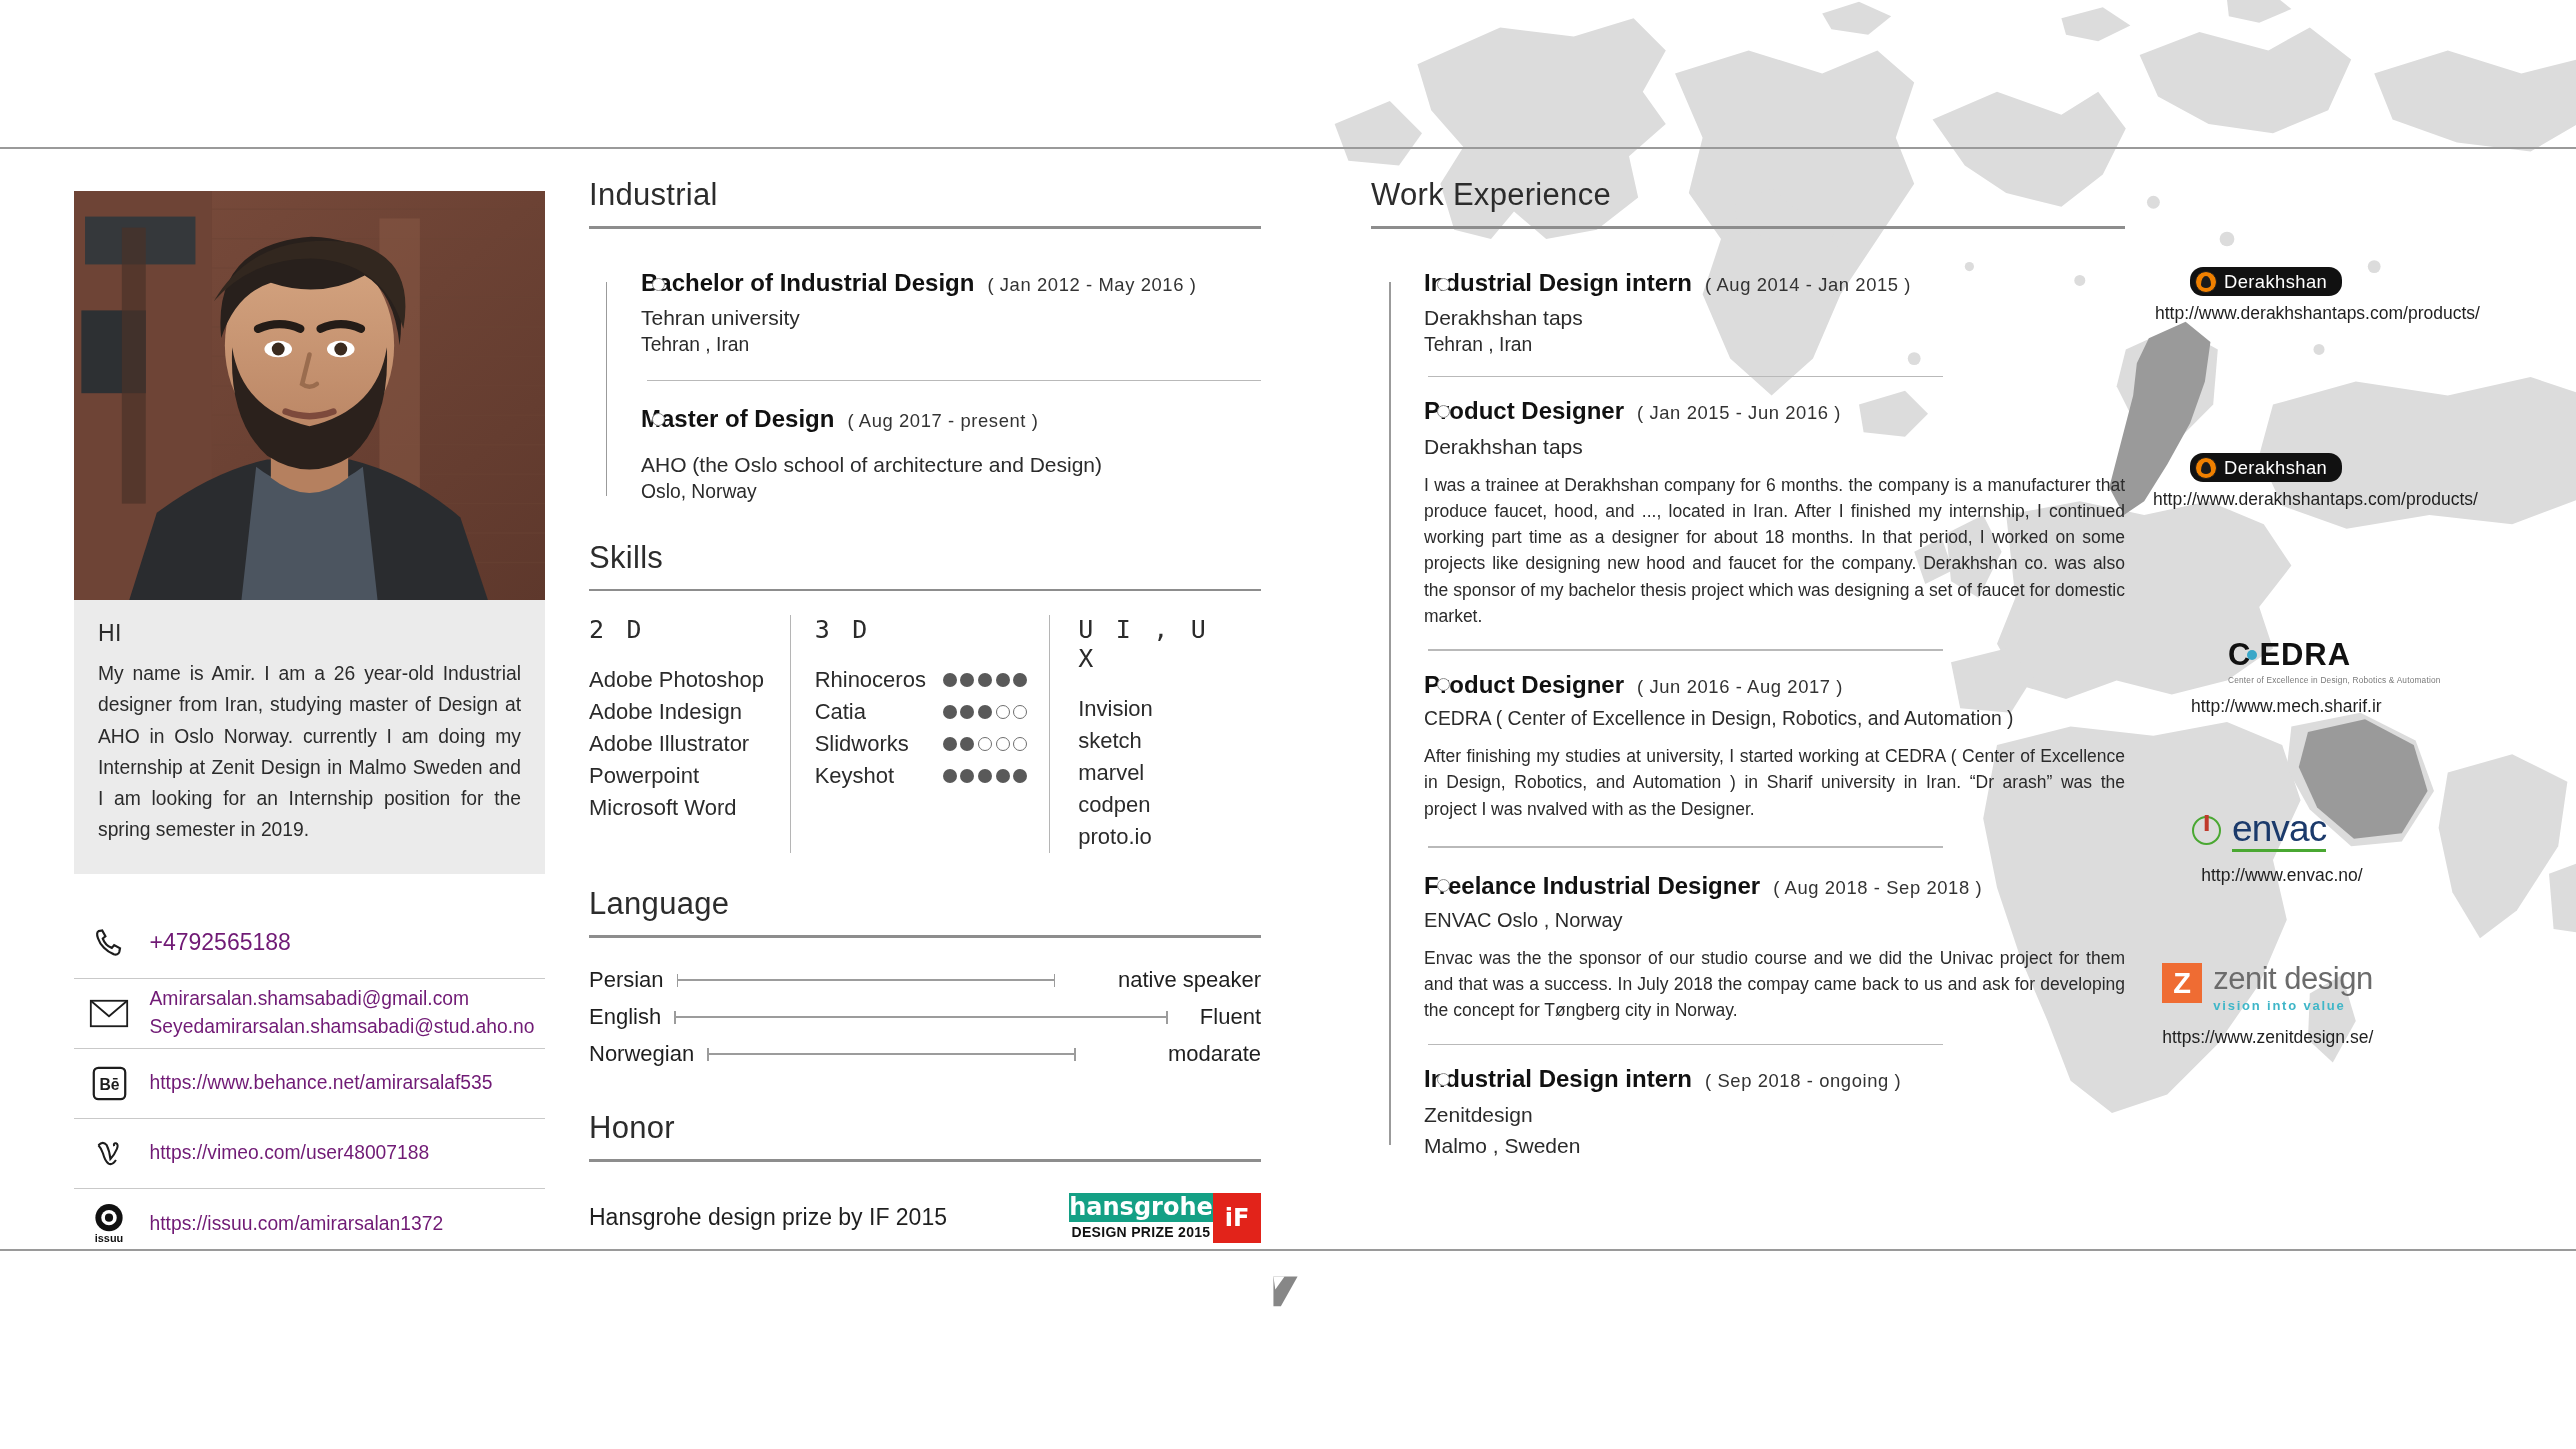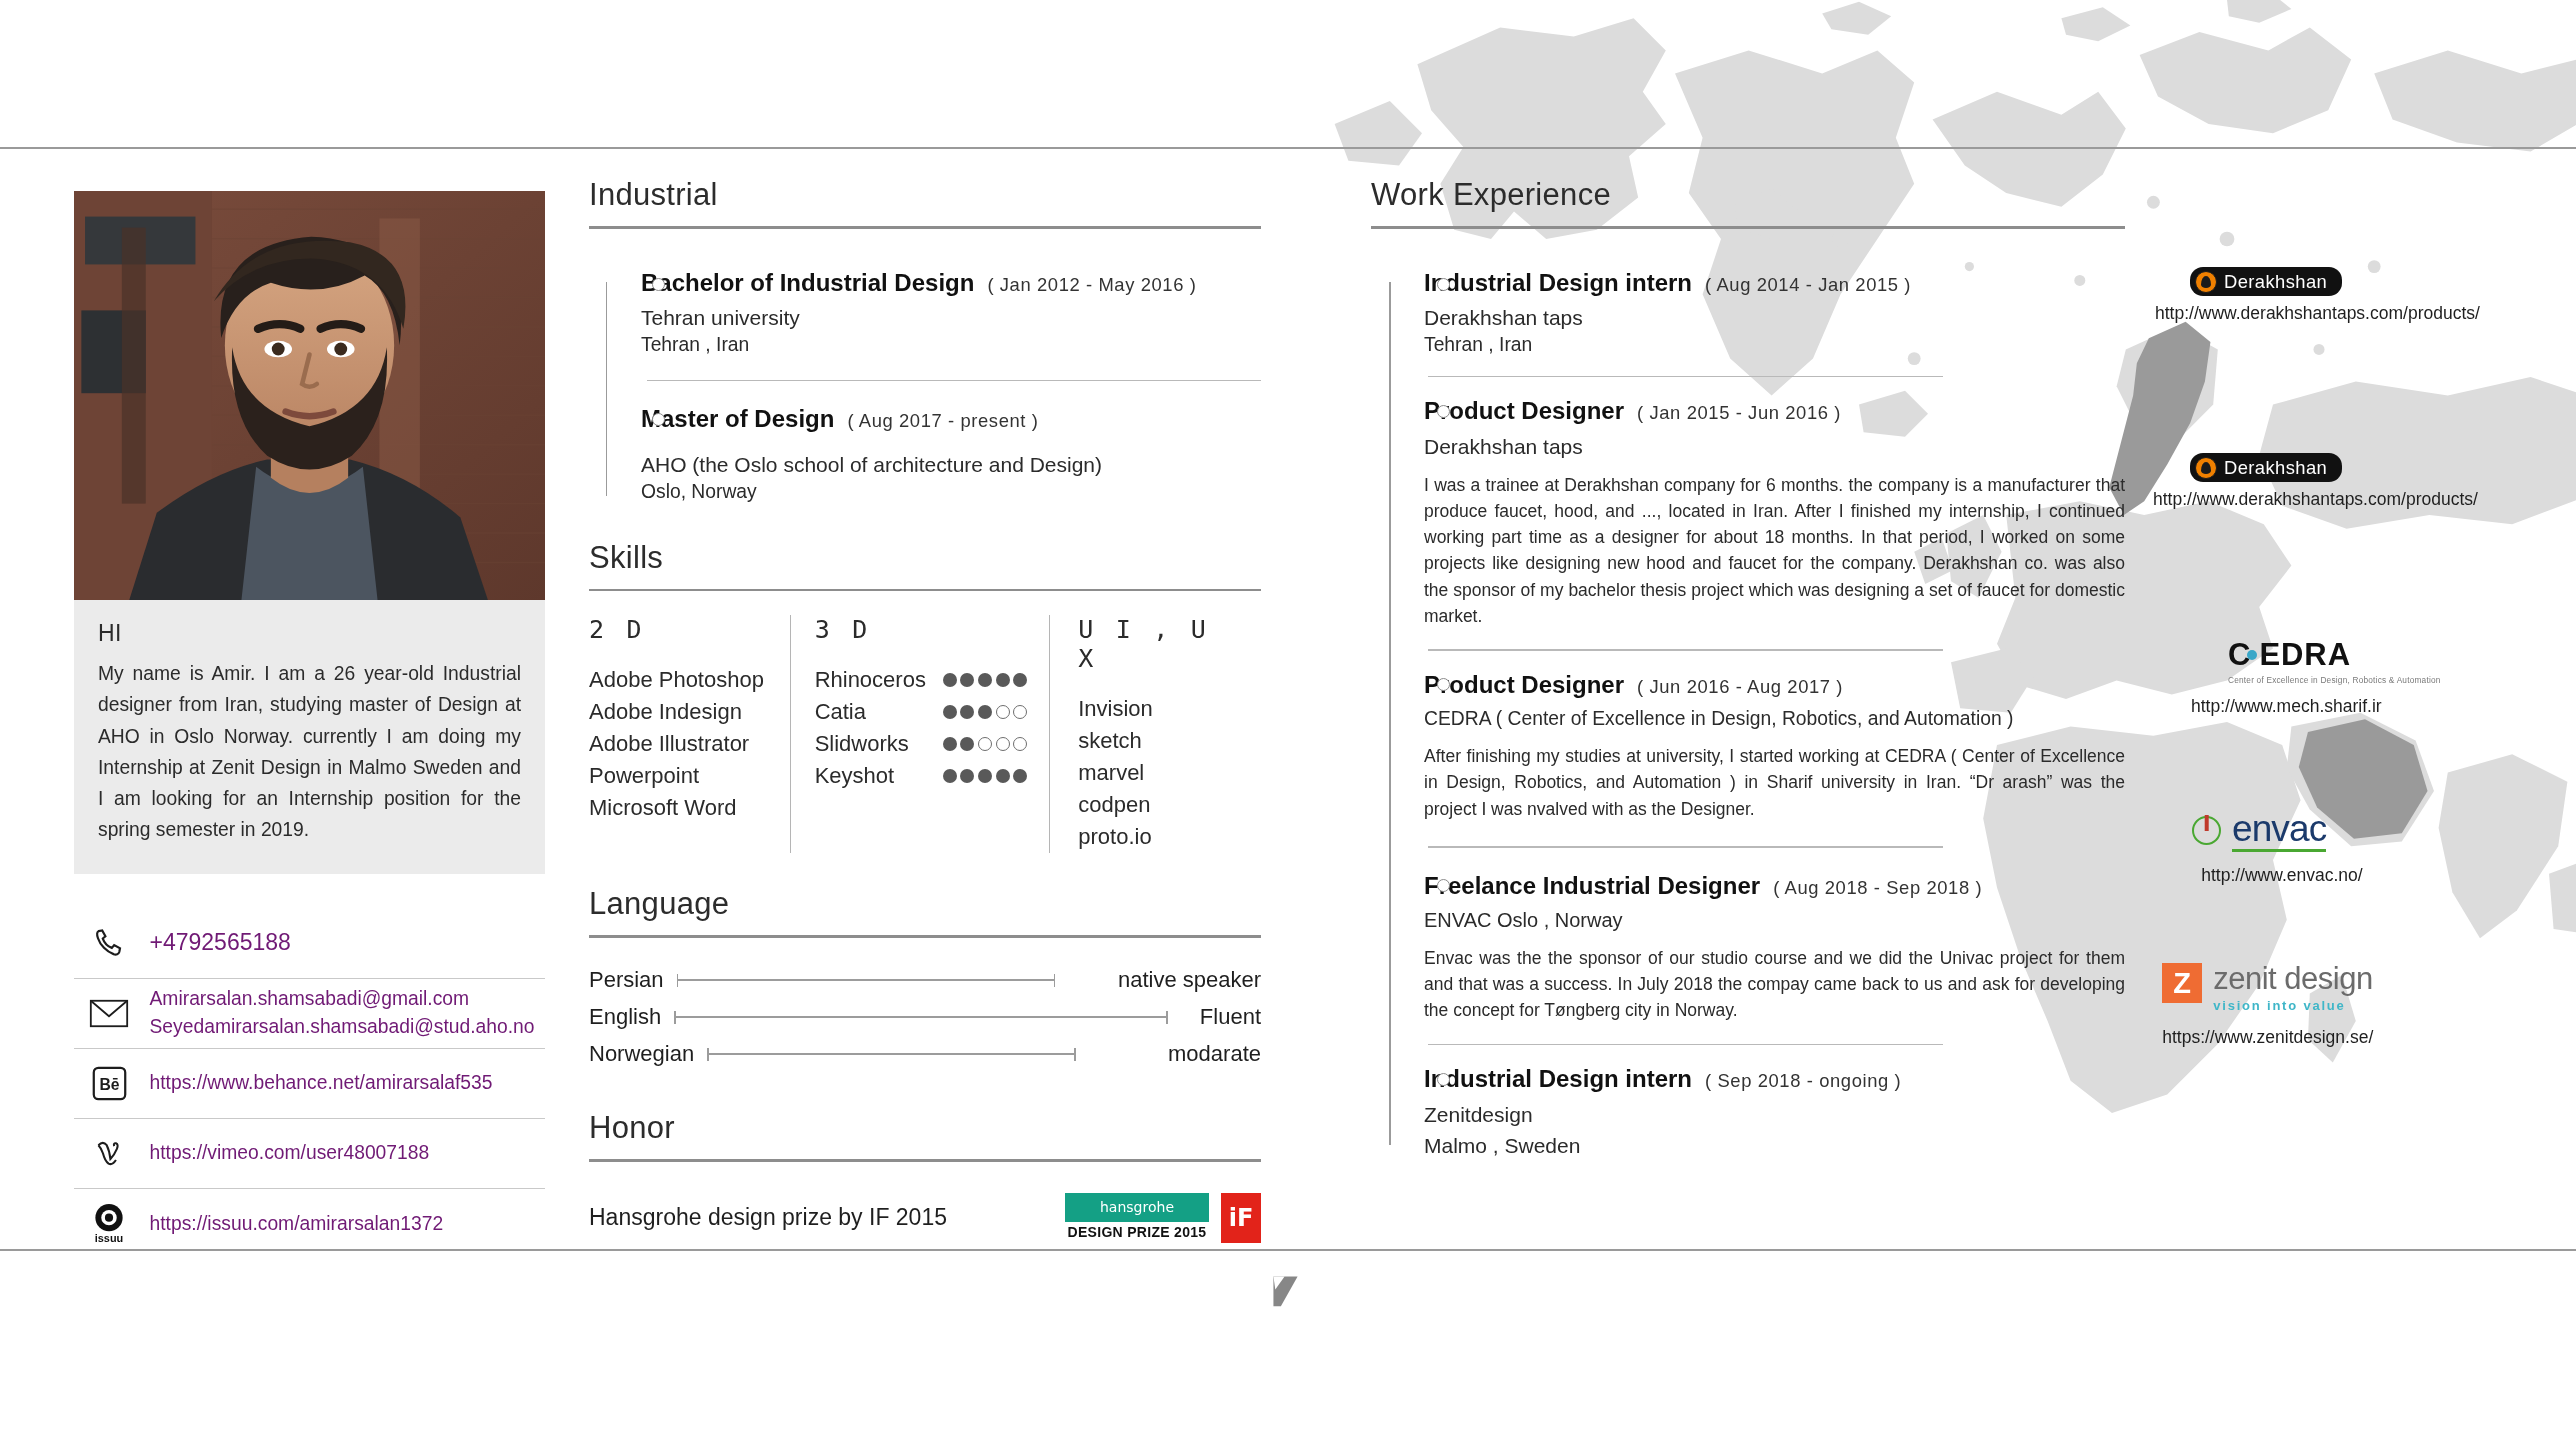--- a/index.html
+++ b/index.html
@@ -122,24 +122,24 @@
   .lang-bar .cap-l, .lang-bar .cap-r { position: absolute; top: 0; width: 1.8px; height: 13px; background: #9c9c9c; }
   .lang-bar .cap-l { left: 0; }
   .lang-level { white-space: nowrap; text-align: right; }
 
   
   #honor-row { margin-top: 31px; display: flex; align-items: center; }
   #honor-text { font-size: 23px; color: #1f1f1f; }
   #honor-logo { margin-left: auto; display: flex; align-items: stretch; height: 50px; }
   .hg-left { width: 144px; display: flex; flex-direction: column; }
   .hg-green { background: #14a085; height: 29px; display: flex; align-items: center; justify-content: center; }
-  .hg-green span { color: #fff; font-size: 14px; font-weight: 400; font-family: "DejaVu Sans", sans-serif; }
+  .hg-green span { color: #fff; font-size: 24px; font-weight: 700; font-family: "DejaVu Sans", sans-serif; }
   .hg-white { background: #fff; height: 20px; display: flex; align-items: center; justify-content: center; }
   .hg-white span { color: #111; font-size: 14px; font-weight: 700; letter-spacing: 0.3px; }
-  .hg-if { width: 40px; background: #e2231a; display: flex; align-items: center; justify-content: center; margin-left: 12px; }
+  .hg-if { width: 48px; background: #e2231a; display: flex; align-items: center; justify-content: center; }
   .hg-if span { color: #fff; font-size: 24px; font-weight: 700; font-family: "DejaVu Sans", sans-serif; }
 
   
   #col-work { position: absolute; left: 1371px; top: 177px; width: 754px; }
 
   
   #col-logos { position: absolute; left: 2153px; top: 267px; width: 405px; }
   .logo-block { position: absolute; width: 405px; }
   .logo-url { font-size: 17.5px; color: #1f1f1f; margin-top: 7.4px; white-space: nowrap; }
 

